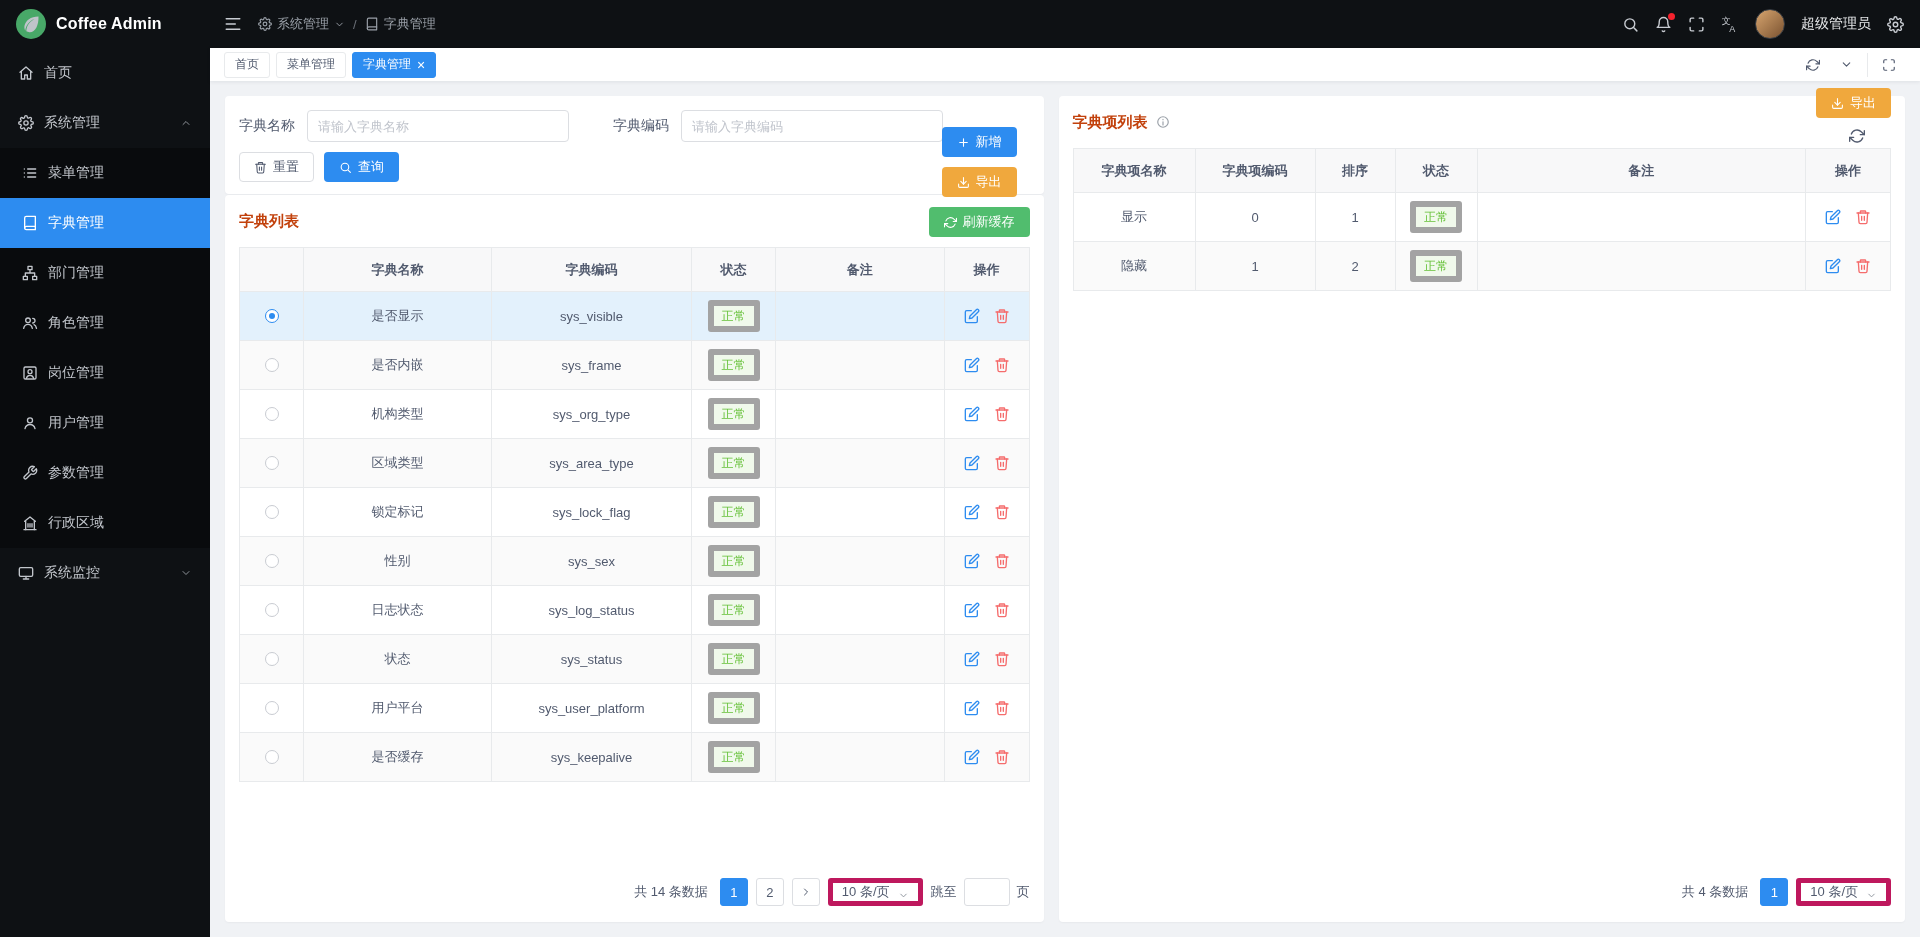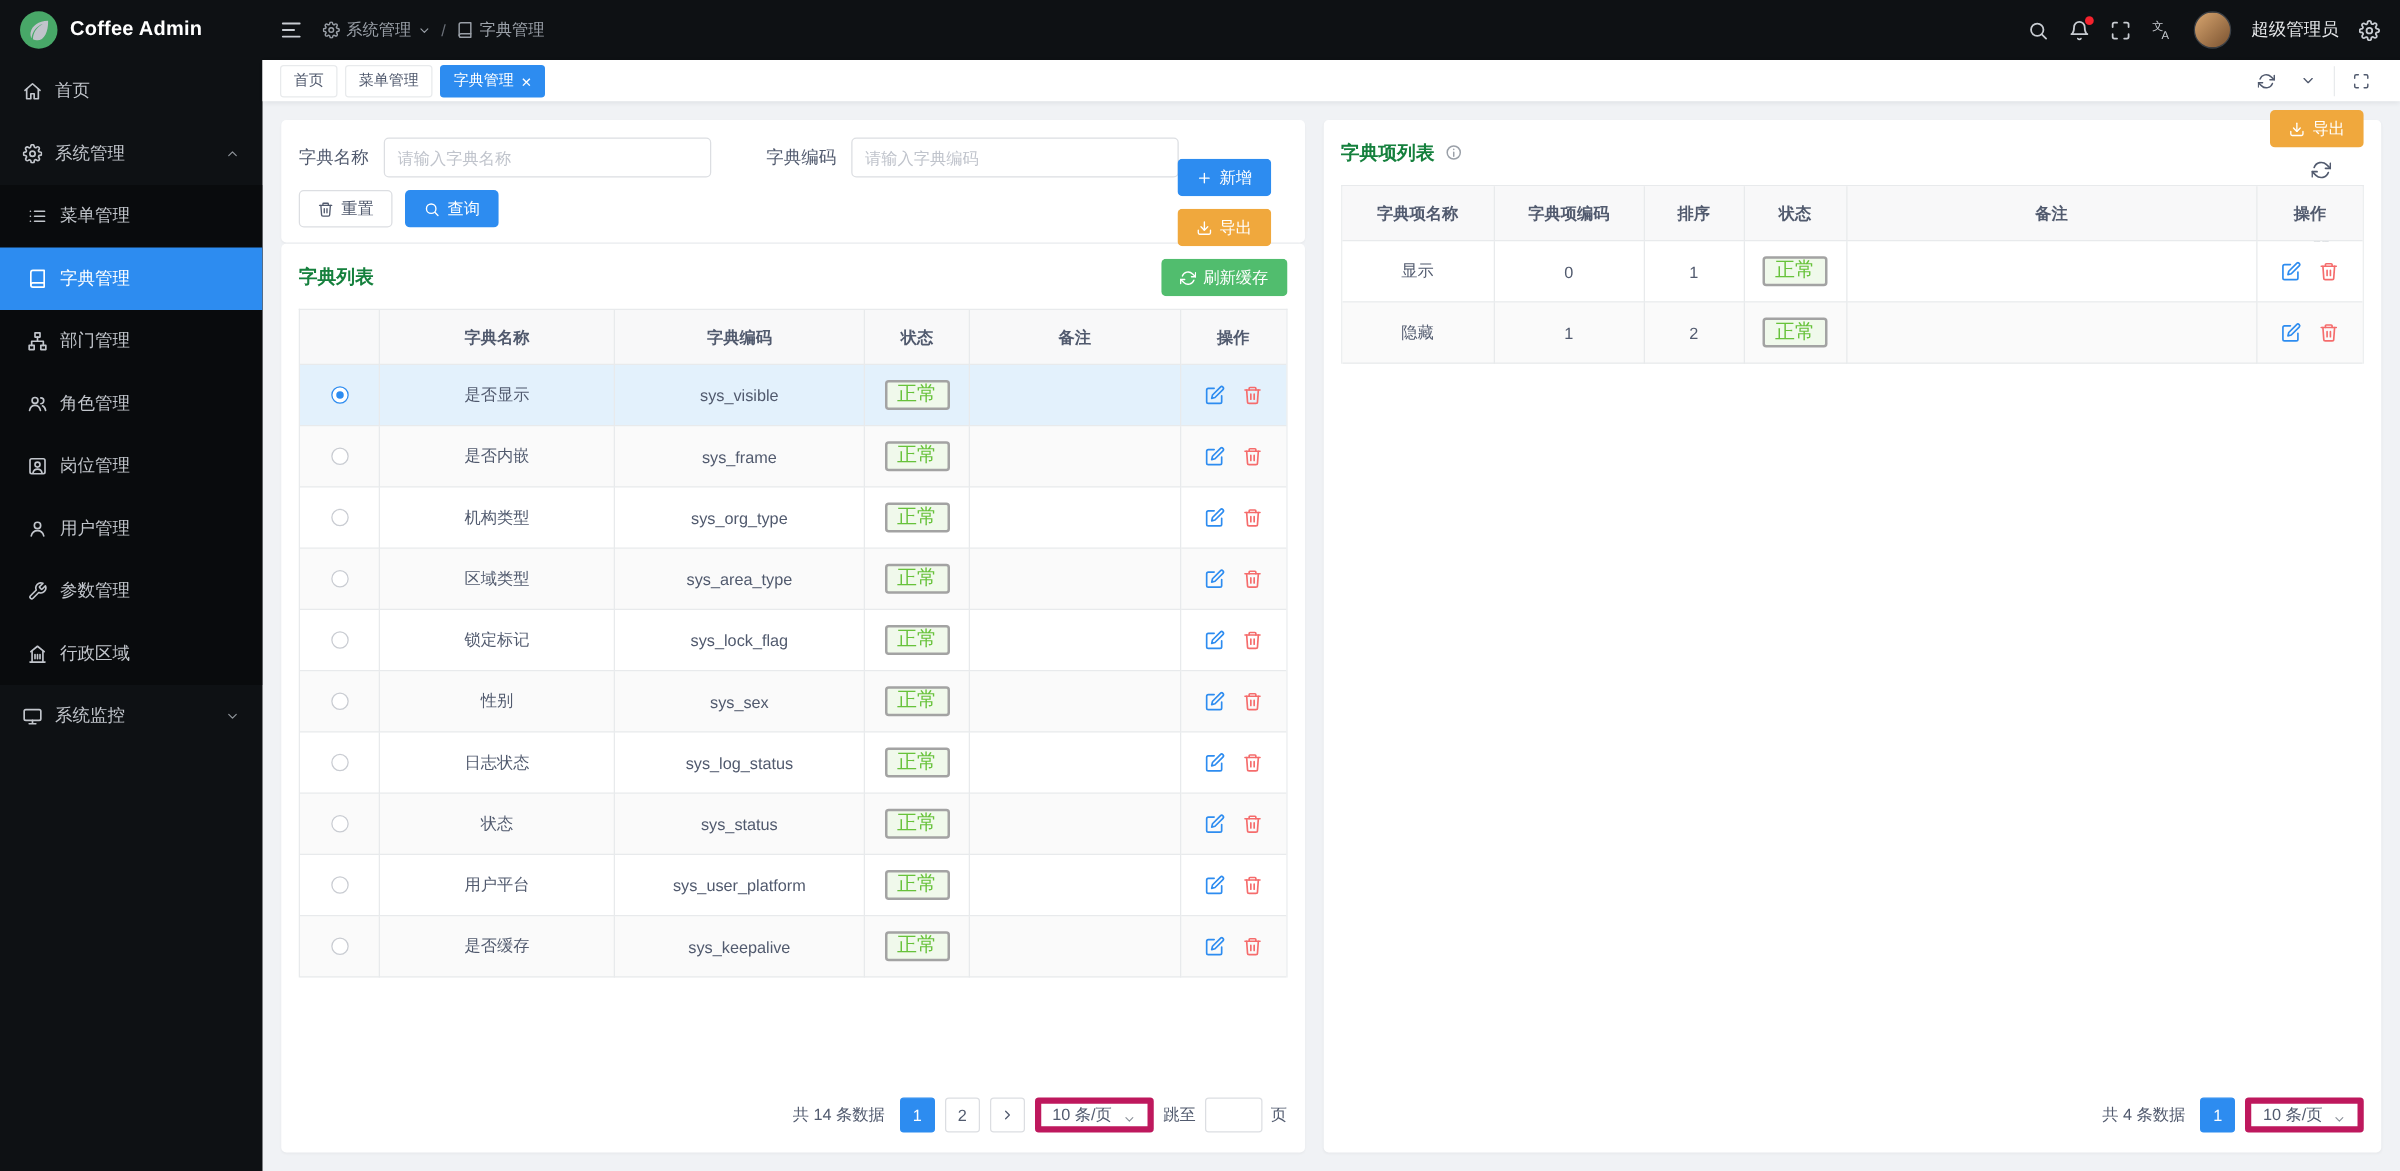--- a/index.html
+++ b/index.html
@@ -65,41 +65,41 @@
 
   .btn { display:inline-flex; align-items:center; justify-content:center; gap:6px; height:30px; padding:0 14px; border:1px solid transparent; border-radius:4px; font-size:13px; cursor:pointer; background:#fff; font-family:inherit; white-space:nowrap; }
   .btn.plain { border-color:#dcdee2; color:#515a6e; }
   .btn.primary { background:var(--accent,#2d8cf0); color:#fff; }
   .btn.warning { background:var(--warning,#f0a83d); color:#fff; }
   .btn.success { background:var(--success,#51bd6e); color:#fff; }
 
   .list-card { flex:1; min-height:0; display:flex; flex-direction:column; padding:0 14px; }
   .right-card { flex:1 1 0; min-width:0; display:flex; flex-direction:column; padding:0 14px; }
   .card-head { height:52px; display:flex; align-items:center; gap:8px; flex-shrink:0; }
-  .card-title { font-size:15px; font-weight:700; color:#15803d; }
+  .card-title { font-size:15px; font-weight:700; color:#c2410c; }
   .info-ic { color:#9aa0a8; display:flex; cursor:pointer; }
   .head-actions { margin-left:auto; display:flex; align-items:center; gap:10px;flex-direction:column; }
   .tool-ic { color:#515a6e; display:flex; cursor:pointer; margin-left:6px; }
 
   .table { border:1px solid #e8eaec; border-bottom:none; font-size:13px; flex-shrink:0; }
   .dict-table .thead, .dict-table .trow { display:grid; grid-template-columns:64px 188px 200px 84px 1fr 84px; }
   .items-table .thead, .items-table .trow { display:grid; grid-template-columns:122px 120px 80px 82px 1fr 84px; }
   .thead { background:#f8f8f9; }
   .th, .td { display:flex; align-items:center; justify-content:center; border-right:1px solid #e8eaec; border-bottom:1px solid #e8eaec; height:49px; text-align:center; }
   .th { height:44px; font-weight:700; color:#515a6e; font-size:13px; }
   .th:last-child, .td:last-child { border-right:none; }
   .trow { background:#fff; cursor:default; }
   .trow.striped { background:#fafafa; }
   .trow.selected { background:#e3f1fc; }
 
   .radio { width:14px; height:14px; border-radius:50%; border:1px solid #c9ccd2; background:#fff; display:inline-block; position:relative; cursor:pointer; }
   .trow.selected .radio { border-color:var(--accent,#2d8cf0); }
   .trow.selected .radio::after { content:""; position:absolute; inset:3px; border-radius:50%; background:var(--accent,#2d8cf0); }
 
-  .badge { display:inline-block; padding:2px 8px; font-size:16px; line-height:16px; color:var(--badge_green,#67c23a); background:#f0f9eb; border:2px solid #a3a3a3; border-radius:3px; }
+  .badge { display:inline-block; padding:2px 8px; font-size:12px; line-height:16px; color:var(--badge_green,#67c23a); background:#f0f9eb; border:6px solid #a3a3a3; border-radius:3px; }
 
   .td-ops { gap:14px; }
   .op { display:flex; cursor:pointer; }
   .op.edit { color:var(--accent,#2d8cf0); }
   .op.del { color:var(--danger,#f56c6c); }
 
   .pagination { margin-top:auto; flex-shrink:0; display:flex; align-items:center; justify-content:flex-end; gap:8px; padding:14px 0 16px; font-size:13px; color:#515a6e; }
   .pg-total { margin-right:4px; }
   .pg-btn { min-width:28px; height:28px; display:inline-flex; align-items:center; justify-content:center; padding:0 4px; border:1px solid #dcdee2; border-radius:3px; background:#fff; cursor:pointer; color:#515a6e; }
   .pg-btn.active { background:var(--accent,#2d8cf0); border-color:var(--accent,#2d8cf0); color:#fff; }

